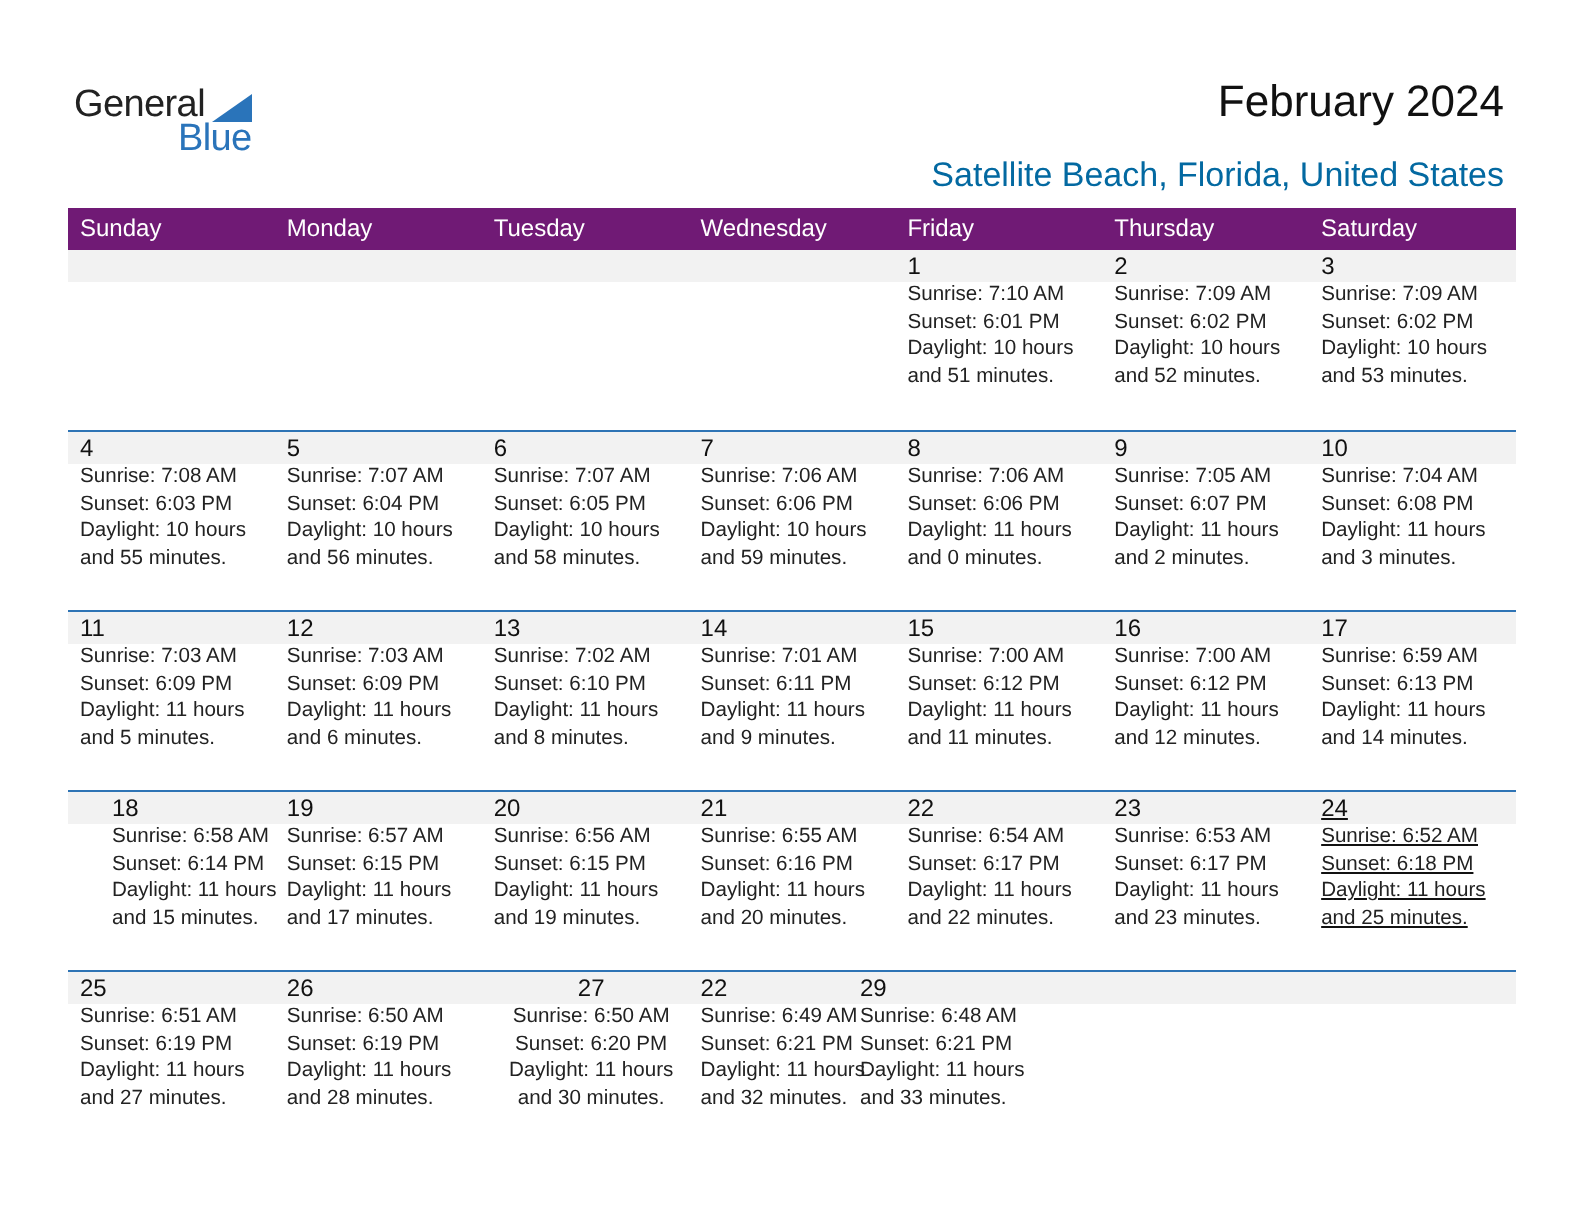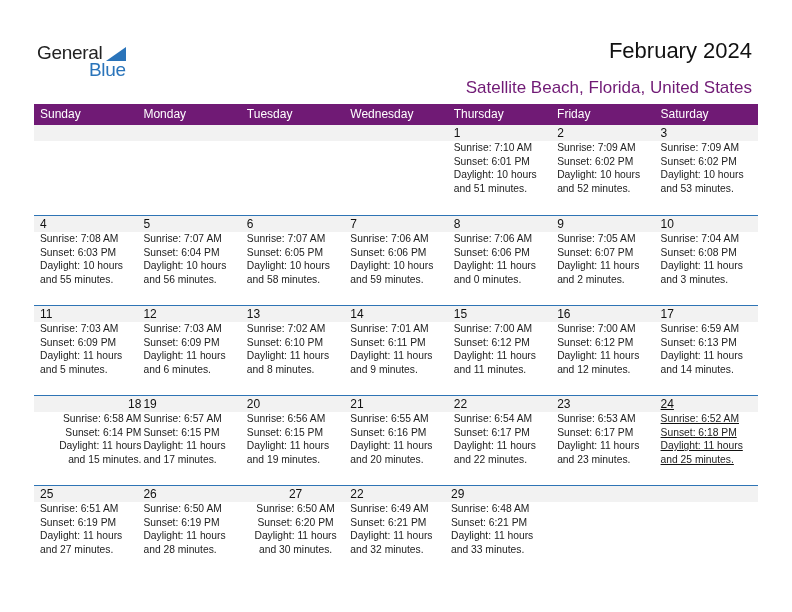--- a/index.html
+++ b/index.html
@@ -6,21 +6,21 @@
   html, body { width: 792px; height: 612px; background: #ffffff; overflow: hidden; }
   body { position: relative; font-family: "Liberation Sans", sans-serif; color: #111; }
 
   .logo { position: absolute; left: 37px; top: 42px; width: 100px; height: 40px; }
   .logo-general { position: absolute; left: 0; top: 0; font-size: 19px; color: #222; letter-spacing: -0.3px; }
   .logo-blue { position: absolute; left: 52px; top: 17px; font-size: 19px; color: #2a74ba; letter-spacing: -0.3px; }
   .logo-tri-fill { position: absolute; left: 69px; top: 5px; width: 0; height: 0;
               border-right: 20px solid transparent; border-bottom: 14px solid #2a74ba; transform: scaleX(-1); }
 
   .title { position: absolute; right: 40px; top: 38px; font-size: 22px; color: #111; }
-  .subtitle { position: absolute; right: 40px; top: 78px; font-size: 17px; color: #701a75; }
+  .subtitle { position: absolute; right: 40px; top: 78px; font-size: 17px; color: #0369a1; }
 
   .header-bar { position: absolute; left: 34px; top: 104px; width: 724px; height: 21px; background: #701a75; display: flex; }
   .header-cell { flex: 0 0 103.43px; color: #ffffff; font-size: 12px; line-height: 21px; padding-left: 6px; }
 
   .week { position: absolute; left: 34px; width: 724px; height: 90px; }
   .week.bordered { border-top: 1px solid #2e74b5; }
   .date-band { position: absolute; left: 0; top: 0; width: 724px; height: 16px; background: #f2f2f2; }
   .day { position: absolute; top: 0; width: 103.43px; height: 90px; padding-left: 6px; }
   .day-num { font-size: 12px; line-height: 16px; height: 16px; color: #111; }
   .day-line { font-size: 10.3px; line-height: 13.6px; color: #222; white-space: nowrap; }
@@ -35,22 +35,22 @@
 </div>
 
 <div class="title">February 2024</div>
 <div class="subtitle">Satellite Beach, Florida, United States</div>
 
 <div class="header-bar">
   <div class="header-cell">Sunday</div>
   <div class="header-cell">Monday</div>
   <div class="header-cell">Tuesday</div>
   <div class="header-cell">Wednesday</div>
+  <div class="header-cell">Friday</div>
   <div class="header-cell">Thursday</div>
-  <div class="header-cell">Friday</div>
   <div class="header-cell">Saturday</div>
 </div>
 
 <div id="calendar">
     <div class="week" style="top: 125px;">
       <div class="date-band"></div>
       <div class="day" style="left: 0px;"></div>
       <div class="day" style="left: 103.43px;"></div>
       <div class="day" style="left: 206.86px;"></div>
       <div class="day" style="left: 310.29px;"></div>
@@ -175,21 +175,21 @@
       <div class="day" style="left: 620.58px;">
         <div class="day-num">17</div>
         <div class="day-line">Sunrise: 6:59 AM</div>
         <div class="day-line">Sunset: 6:13 PM</div>
         <div class="day-line">Daylight: 11 hours</div>
         <div class="day-line">and 14 minutes.</div>
       </div>
     </div>
     <div class="week bordered" style="top: 395px;">
       <div class="date-band"></div>
-      <div class="day" style="left: 4px; text-align: right;">
+      <div class="day" style="left: 16px;">
         <div class="day-num">18</div>
         <div class="day-line">Sunrise: 6:58 AM</div>
         <div class="day-line">Sunset: 6:14 PM</div>
         <div class="day-line">Daylight: 11 hours</div>
         <div class="day-line">and 15 minutes.</div>
       </div>
       <div class="day" style="left: 103.43px;">
         <div class="day-num">19</div>
         <div class="day-line">Sunrise: 6:57 AM</div>
         <div class="day-line">Sunset: 6:15 PM</div>
@@ -255,21 +255,21 @@
         <div class="day-line">Daylight: 11 hours</div>
         <div class="day-line">and 30 minutes.</div>
       </div>
       <div class="day" style="left: 310.29px;">
         <div class="day-num">22</div>
         <div class="day-line">Sunrise: 6:49 AM</div>
         <div class="day-line">Sunset: 6:21 PM</div>
         <div class="day-line">Daylight: 11 hours</div>
         <div class="day-line">and 32 minutes.</div>
       </div>
-      <div class="day" style="left: 411px;">
+      <div class="day" style="left: 390px;">
         <div class="day-num">29</div>
         <div class="day-line">Sunrise: 6:48 AM</div>
         <div class="day-line">Sunset: 6:21 PM</div>
         <div class="day-line">Daylight: 11 hours</div>
         <div class="day-line">and 33 minutes.</div>
       </div>
       <div class="day" style="left: 517.15px;"></div>
       <div class="day" style="left: 620.58px;"></div>
     </div>
   </div>

